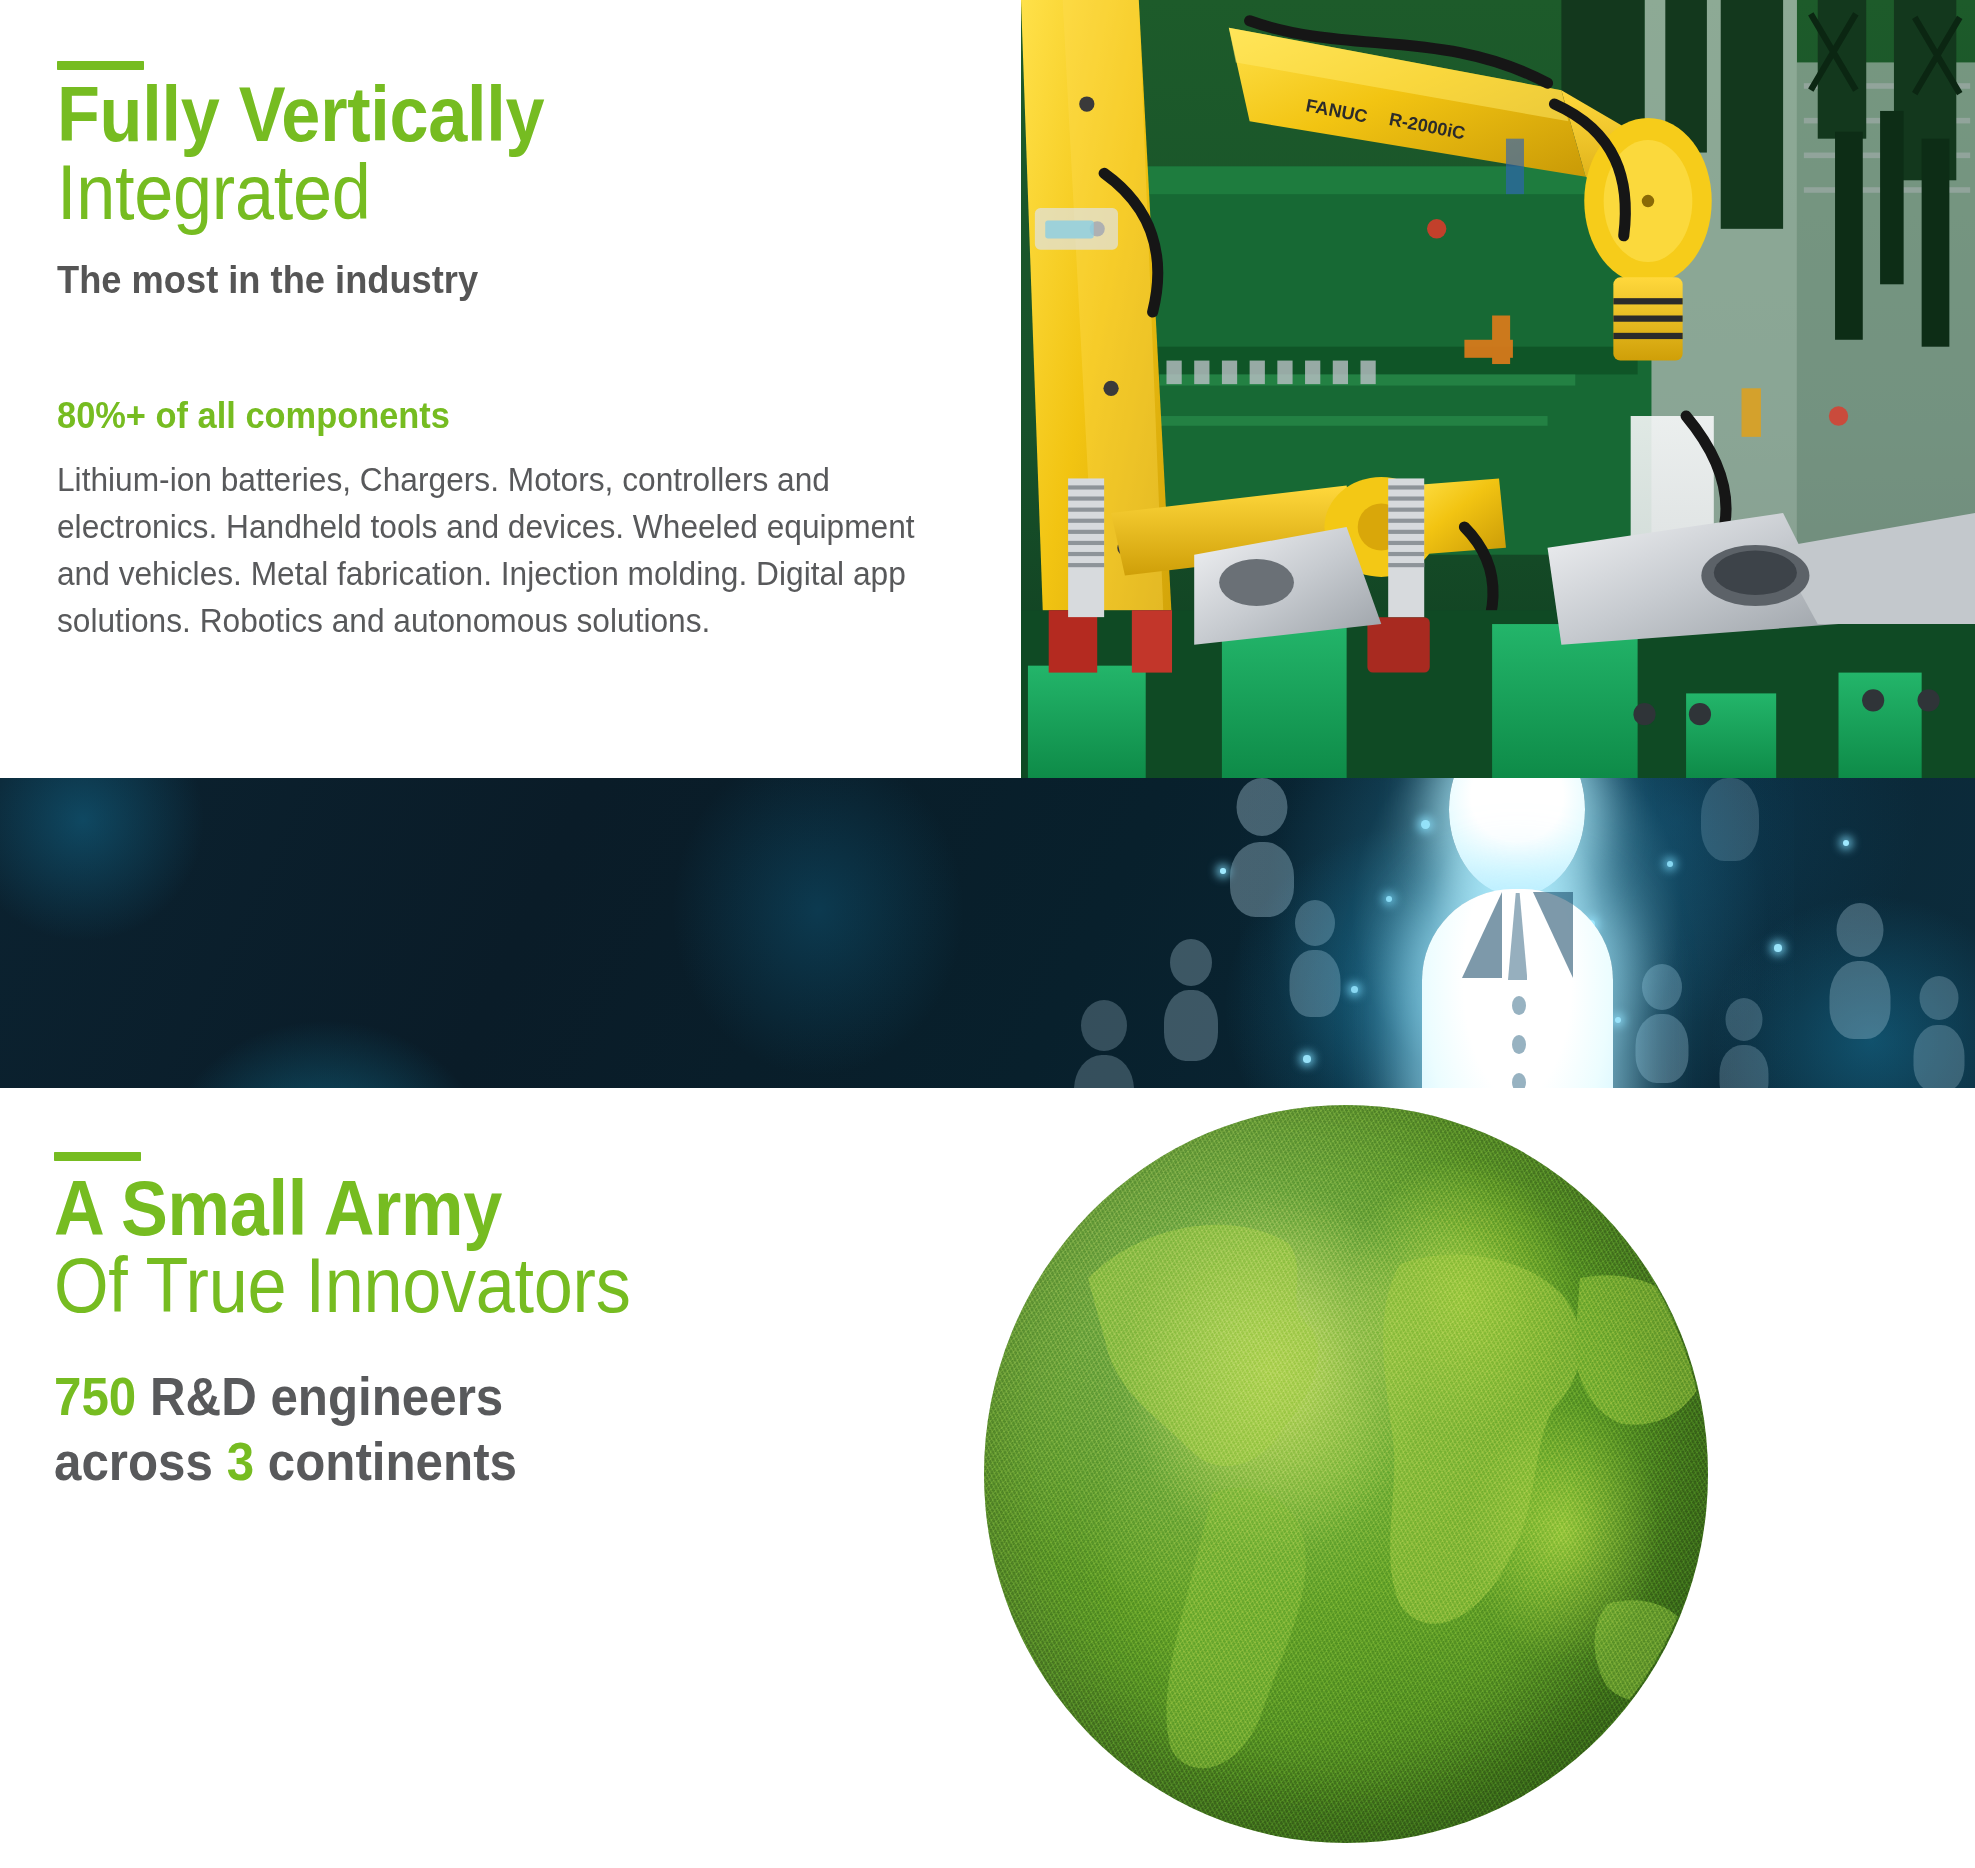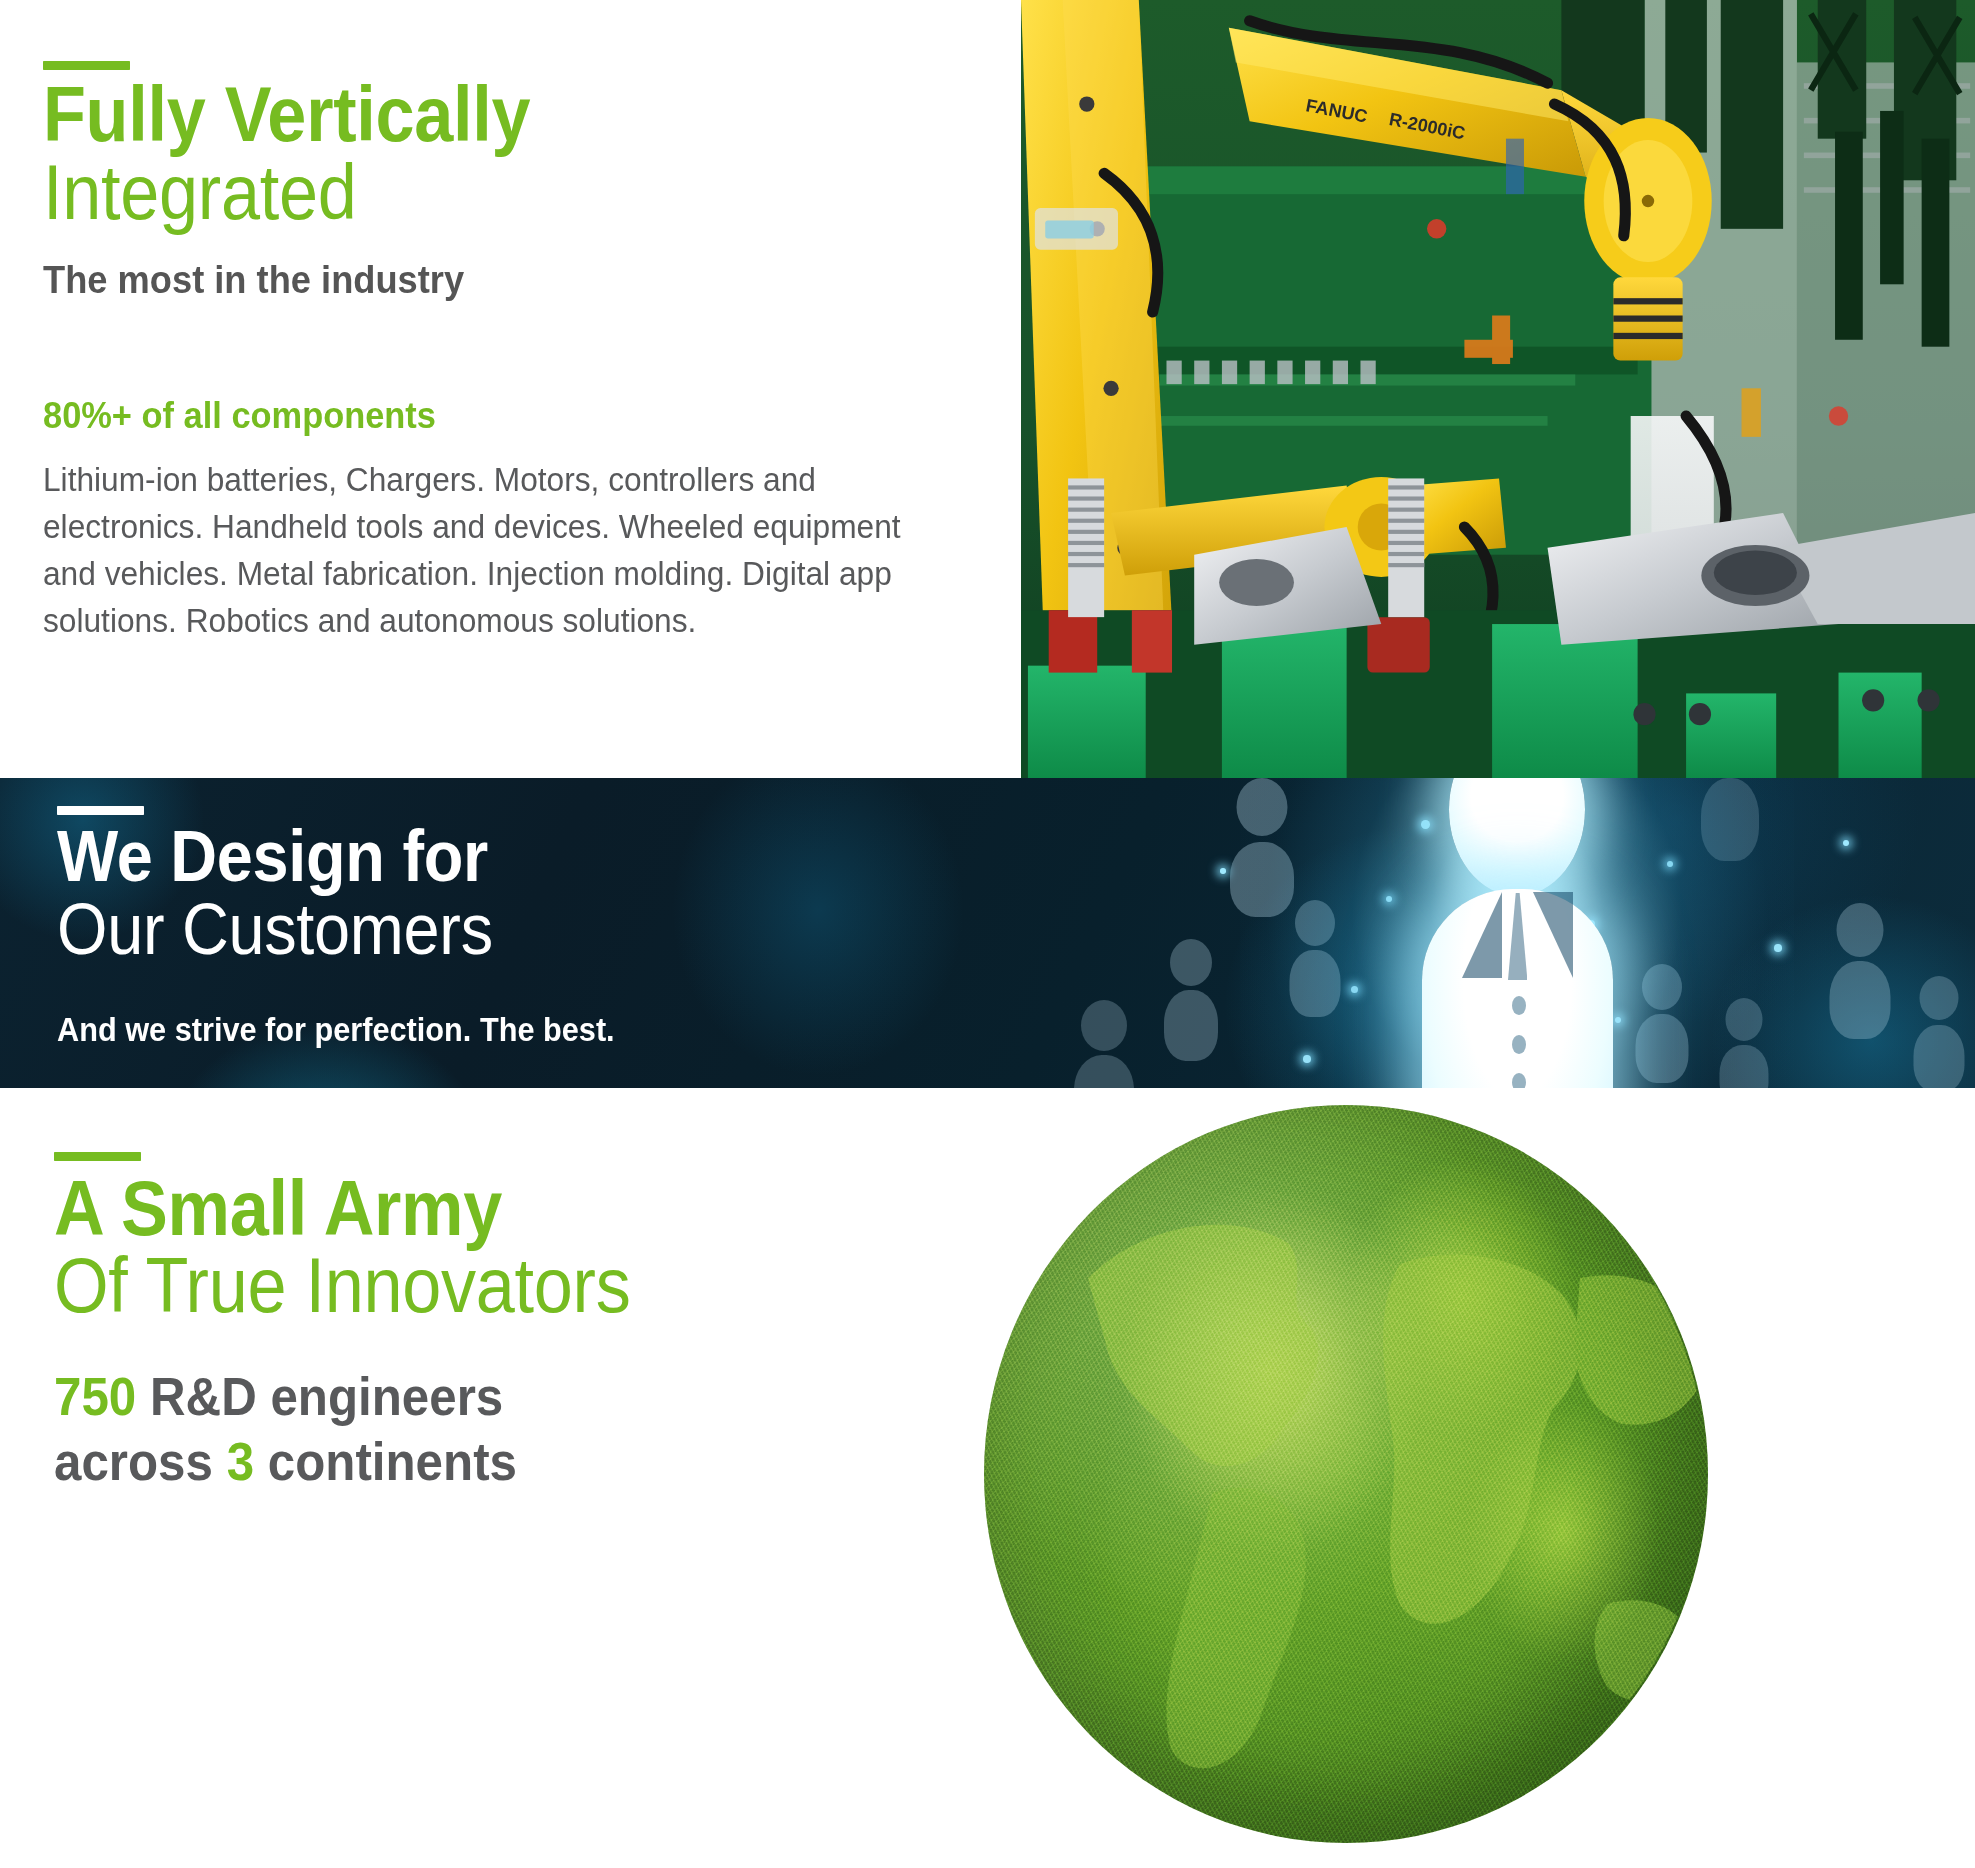--- a/index.html
+++ b/index.html
@@ -10,21 +10,21 @@
     position:relative;
     overflow:hidden;
   }
 
   
   #section-vertical-integration{
     position:absolute; left:0; top:0; width:1975px; height:778px;
     background:#ffffff;
   }
   #section-vertical-integration .copy{
-    position:absolute; left:43px; top:0; width:956px; height:887px;
+    position:absolute; left:57px; top:0; width:956px; height:887px;
   }
   .accent-dash{
     width:87px; height:9px; border-radius:0.7px;
   }
   .dash-green{ background:#76bc21; }
   .dash-white{ background:#ffffff; }
 
   #section-vertical-integration .accent-dash{ position:absolute; left:0; top:61px; }
 
   .headline{
@@ -499,29 +499,20 @@
     <div class="body"></div>
     <div class="collar-l"></div>
     <div class="collar-r"></div>
     <div class="tie"></div>
     <div class="btn" style="top:294px"></div>
     <div class="btn" style="top:333px"></div>
     <div class="btn" style="top:371px"></div>
 
   </div>
 
-  <div class="copy">
-    <div class="accent-dash dash-white"></div>
-
-    <div id="dc-headline" class="headline">We Design for</div>
-
-    <div id="dc-headline-2" class="headline-sub">Our Customers</div>
-
-    <div id="dc-tagline">And we strive for perfection. The best.</div>
-  </div>
 </section>
 
 <section id="section-small-army">
   <div class="copy">
     <div class="accent-dash dash-green"></div>
 
     <div id="sa-headline" class="headline">A Small Army</div>
 
     <div id="sa-headline-2" class="headline-sub">Of True Innovators</div>
 

